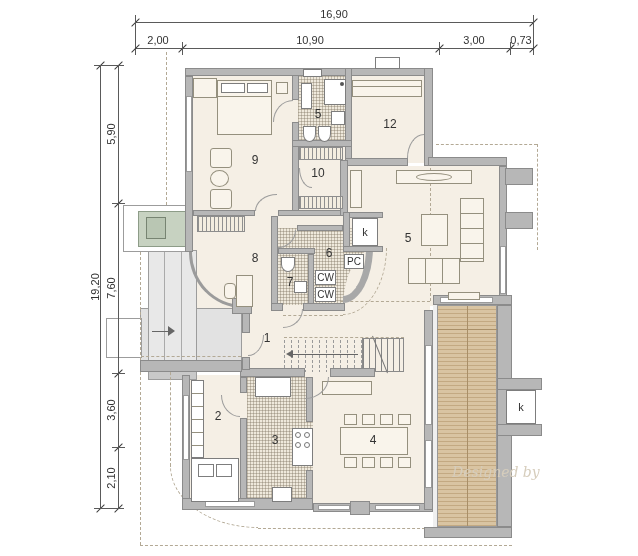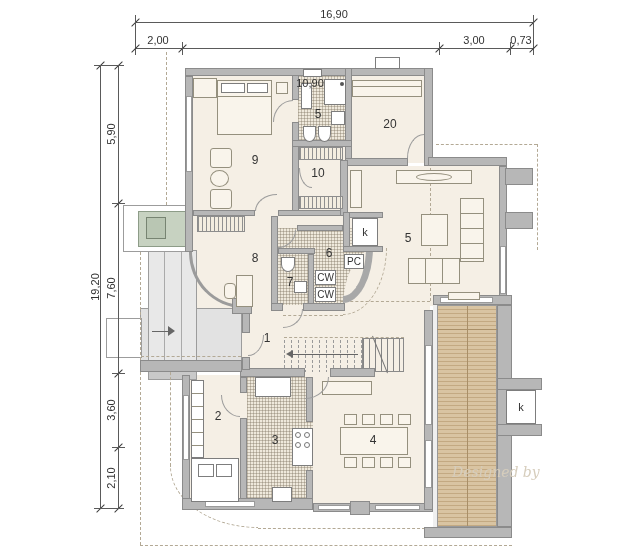--- a/index.html
+++ b/index.html
@@ -238,39 +238,39 @@
   <div class="a arc" style="left:407px;top:134px;width:17px;height:24px;border-right:none;border-bottom:none;border-top-left-radius:100% 100%;"></div>
   <div class="a arc" style="left:255px;top:194px;width:22px;height:17px;border-right:none;border-bottom:none;border-top-left-radius:100% 100%;"></div>
   <div class="a arc" style="left:278px;top:230px;width:18px;height:18px;border-left:none;border-top:none;border-bottom-right-radius:100% 100%;"></div>
   <div class="a arc" style="left:283px;top:309px;width:20px;height:19px;border-left:none;border-top:none;border-bottom-right-radius:100% 100%;"></div>
   <div class="a arc" style="left:248px;top:335px;width:16px;height:21px;border-left:none;border-top:none;border-bottom-right-radius:100% 100%;"></div>
   <div class="a arc" style="left:305px;top:377px;width:24px;height:22px;border-left:none;border-top:none;border-bottom-right-radius:100% 100%;"></div>
   <div class="a arc" style="left:221px;top:395px;width:19px;height:22px;border-right:none;border-top:none;border-bottom-left-radius:100% 100%;"></div>
 
   <div class="a lbl" style="left:246px;top:154px;width:18px;">9</div>
   <div class="a lbl" style="left:309px;top:108px;width:18px;">5</div>
-  <div class="a lbl" style="left:381px;top:118px;width:18px;">20</div>
+  <div class="a lbl" style="left:381px;top:118px;width:18px;">12</div>
   <div class="a lbl" style="left:309px;top:167px;width:18px;">10</div>
   <div class="a lbl" style="left:247px;top:252px;width:16px;">8</div>
   <div class="a lbl" style="left:282px;top:276px;width:16px;">7</div>
   <div class="a lbl" style="left:321px;top:247px;width:16px;">6</div>
   <div class="a lbl" style="left:400px;top:232px;width:16px;">5</div>
   <div class="a lbl" style="left:259px;top:332px;width:16px;">1</div>
   <div class="a lbl" style="left:210px;top:410px;width:16px;">2</div>
   <div class="a lbl" style="left:267px;top:434px;width:16px;">3</div>
   <div class="a lbl" style="left:365px;top:434px;width:16px;">4</div>
 
   <div class="a dimt" style="left:294px;top:8px;width:80px;">16,90</div>
   <div class="a dl" style="left:135px;top:22px;width:398px;height:1px;"></div>
   <div class="a tick" style="left:130px;top:22px;"></div>
   <div class="a tick" style="left:528px;top:22px;"></div>
   <div class="a dl" style="left:135px;top:15px;width:1px;height:40px;"></div>
   <div class="a dl" style="left:533px;top:15px;width:1px;height:40px;"></div>
   <div class="a dimt" style="left:128px;top:34px;width:60px;">2,00</div>
-  <div class="a dimt" style="left:280px;top:34px;width:60px;margin-top:43px;">10,90</div>
+  <div class="a dimt" style="left:280px;top:34px;width:60px;">10,90</div>
   <div class="a dimt" style="left:444px;top:34px;width:60px;">3,00</div>
   <div class="a dimt" style="left:491px;top:34px;width:60px;">0,73</div>
   <div class="a dl" style="left:135px;top:48px;width:398px;height:1px;"></div>
   <div class="a tick" style="left:130px;top:48px;"></div>
   <div class="a tick" style="left:177px;top:48px;"></div>
   <div class="a tick" style="left:434px;top:48px;"></div>
   <div class="a tick" style="left:505px;top:48px;"></div>
   <div class="a tick" style="left:528px;top:48px;"></div>
   <div class="a dl" style="left:182px;top:42px;width:1px;height:13px;"></div>
   <div class="a dl" style="left:439px;top:42px;width:1px;height:13px;"></div>

